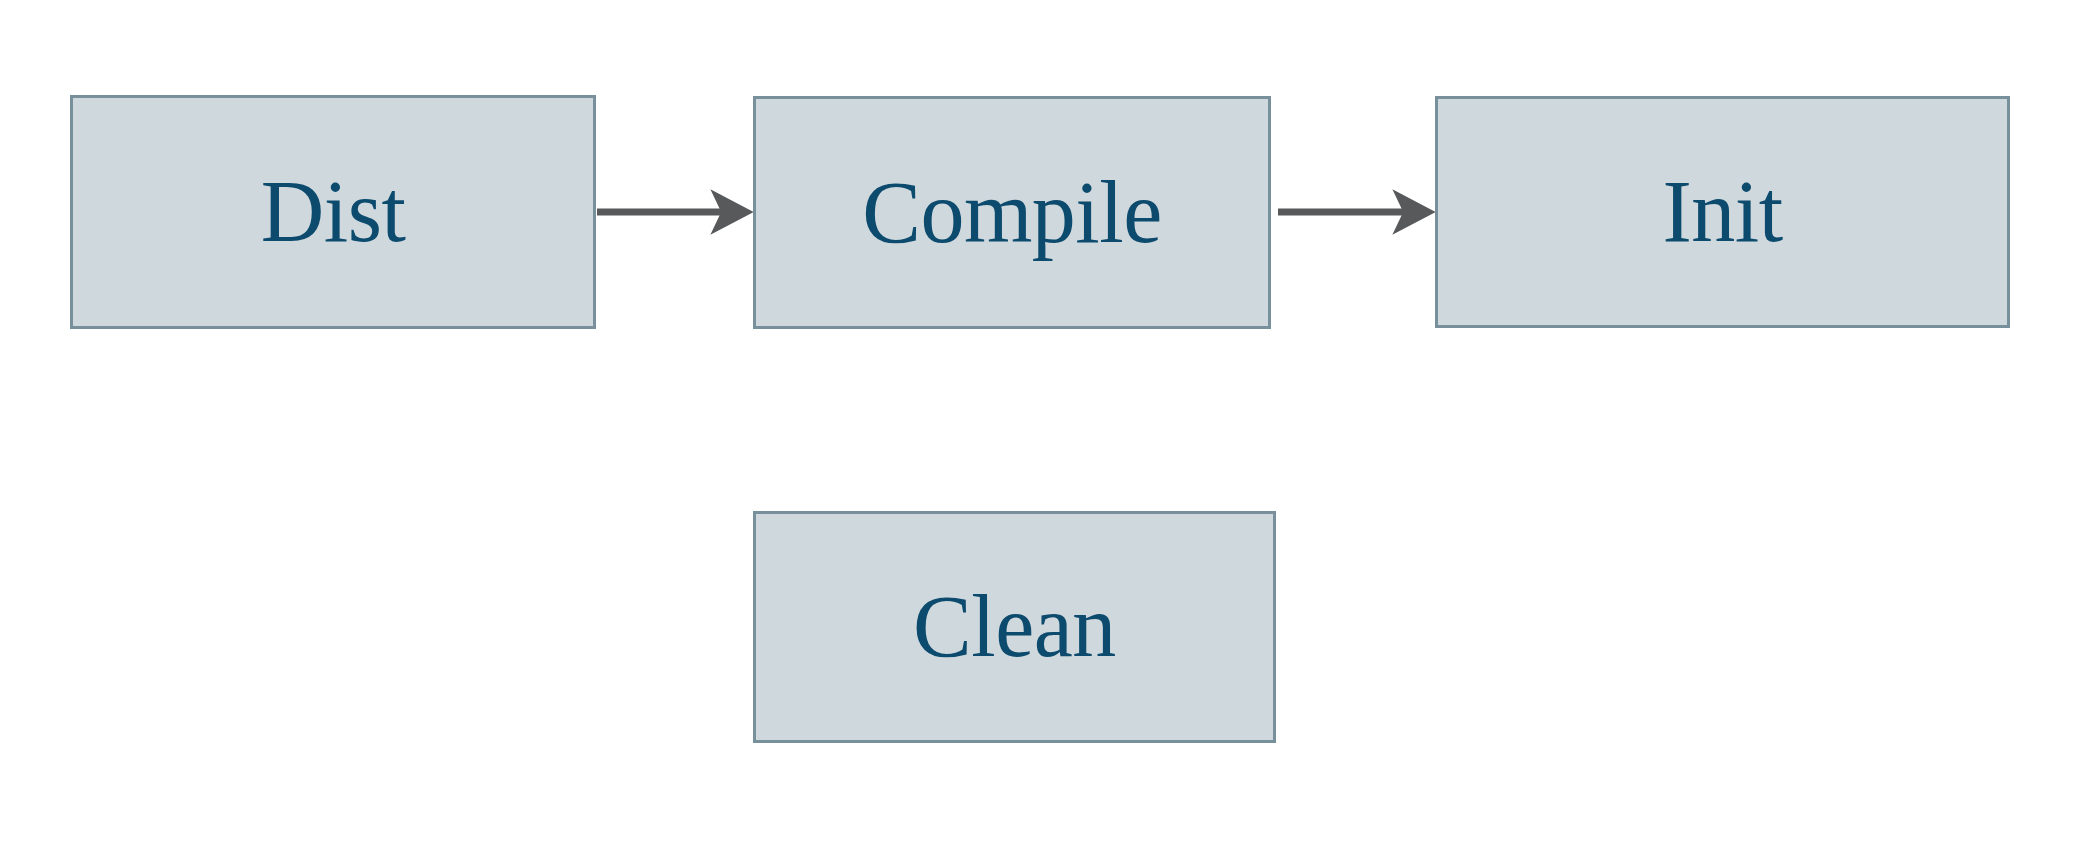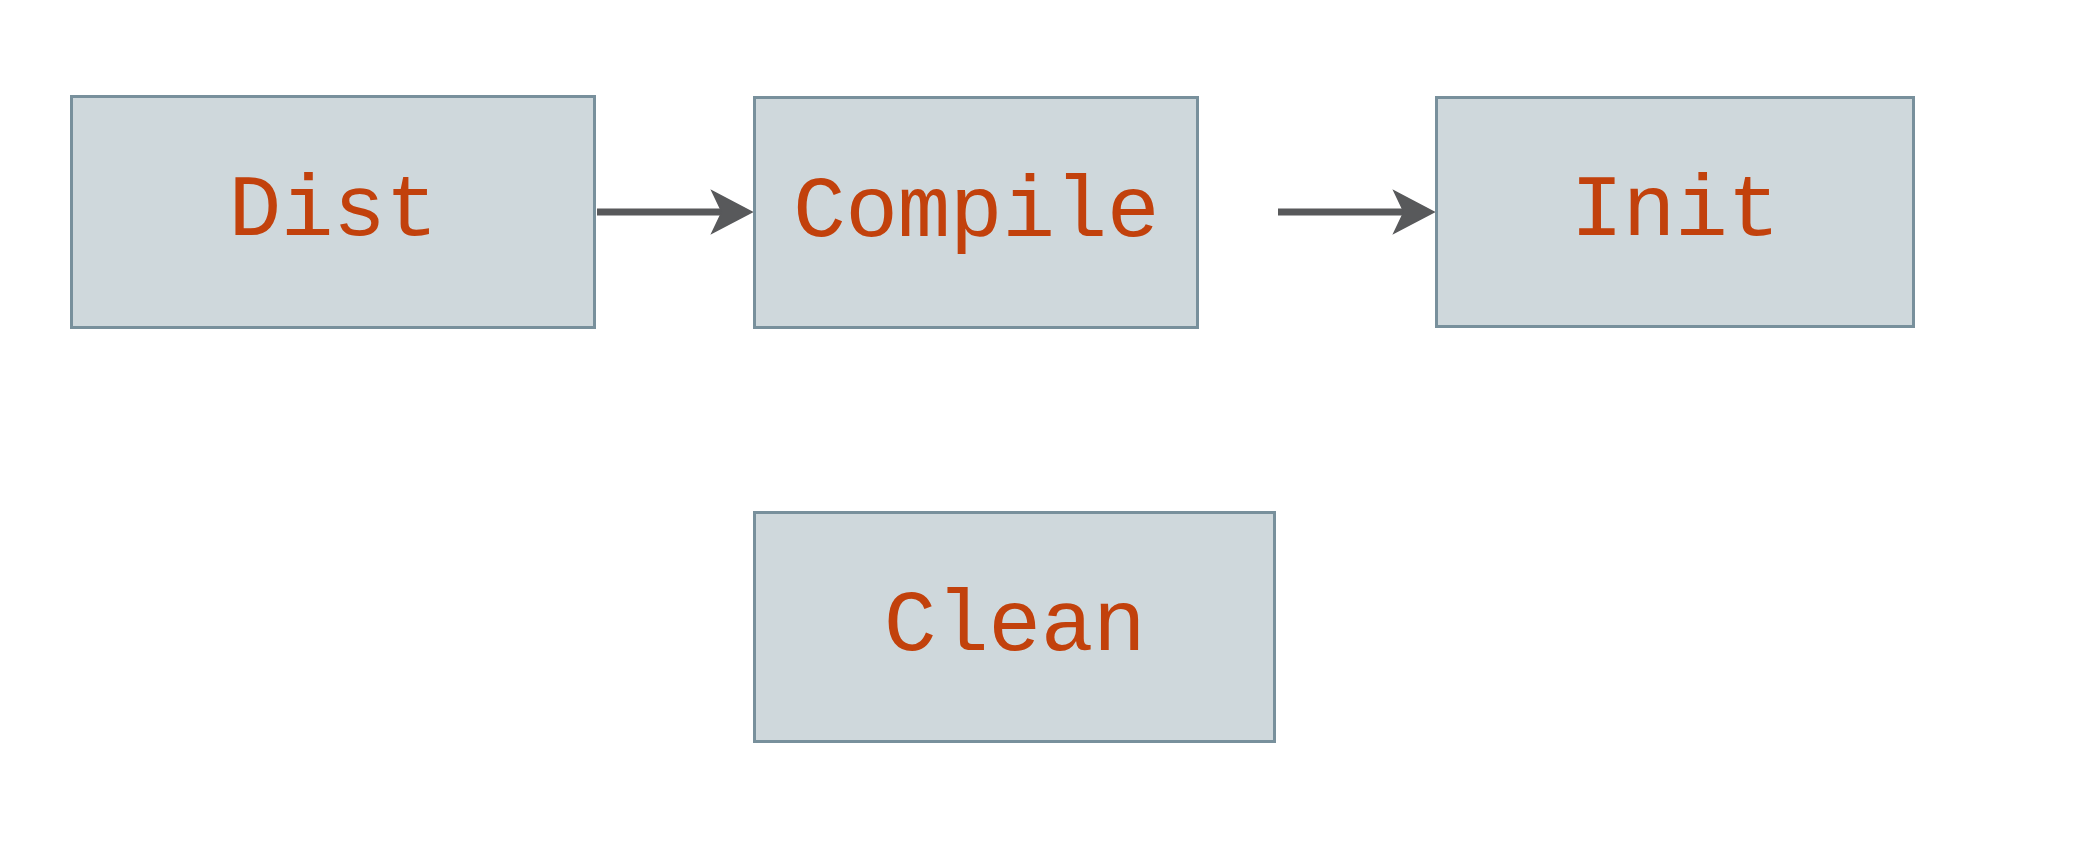--- a/index.html
+++ b/index.html
@@ -29,25 +29,25 @@
   .node {
     position: absolute;
     box-sizing: border-box;
     background: #CFD8DC;
     border: 3px solid #78909C;
     display: flex;
     align-items: center;
     justify-content: center;
   }
   .node-label {
-    font-family: Liberation Mono, monospace;
+    font-family: Liberation Serif, serif;
     font-size: 88px;
     line-height: 1;
     font-weight: 400;
-    color: #c2410c;
+    color: #0c4a6e;
     letter-spacing: -0.5px;
     white-space: nowrap;
     user-select: none;
   }
 </style>
 </head>
 <body>
 
 <div id="canvas">
 
@@ -61,25 +61,25 @@
     <g>
       <line x1="1278" y1="212" x2="1404" y2="212" stroke="#58595B" stroke-width="7" stroke-linecap="butt"></line>
       <path d="M 1434 212 L 1394 233 L 1404 212 L 1394 191 Z" fill="#58595B" stroke="#58595B" stroke-width="1.5" stroke-linejoin="miter"></path>
     </g>
   </svg>
 
   <div class="node" style="left:70px; top:95px; width:526px; height:234px;">
     <span class="node-label">Dist</span>
   </div>
 
-  <div class="node" style="left:753px; top:96px; width:446px; height:233px;">
+  <div class="node" style="left:753px; top:96px; width:518px; height:233px;">
     <span class="node-label">Compile</span>
   </div>
 
-  <div class="node" style="left:1435px; top:96px; width:480px; height:232px;">
+  <div class="node" style="left:1435px; top:96px; width:575px; height:232px;">
     <span class="node-label">Init</span>
   </div>
 
   <div class="node" style="left:753px; top:511px; width:523px; height:232px;text-align:right;">
     <span class="node-label">Clean</span>
   </div>
 
 </div>
 
 </body></html>

